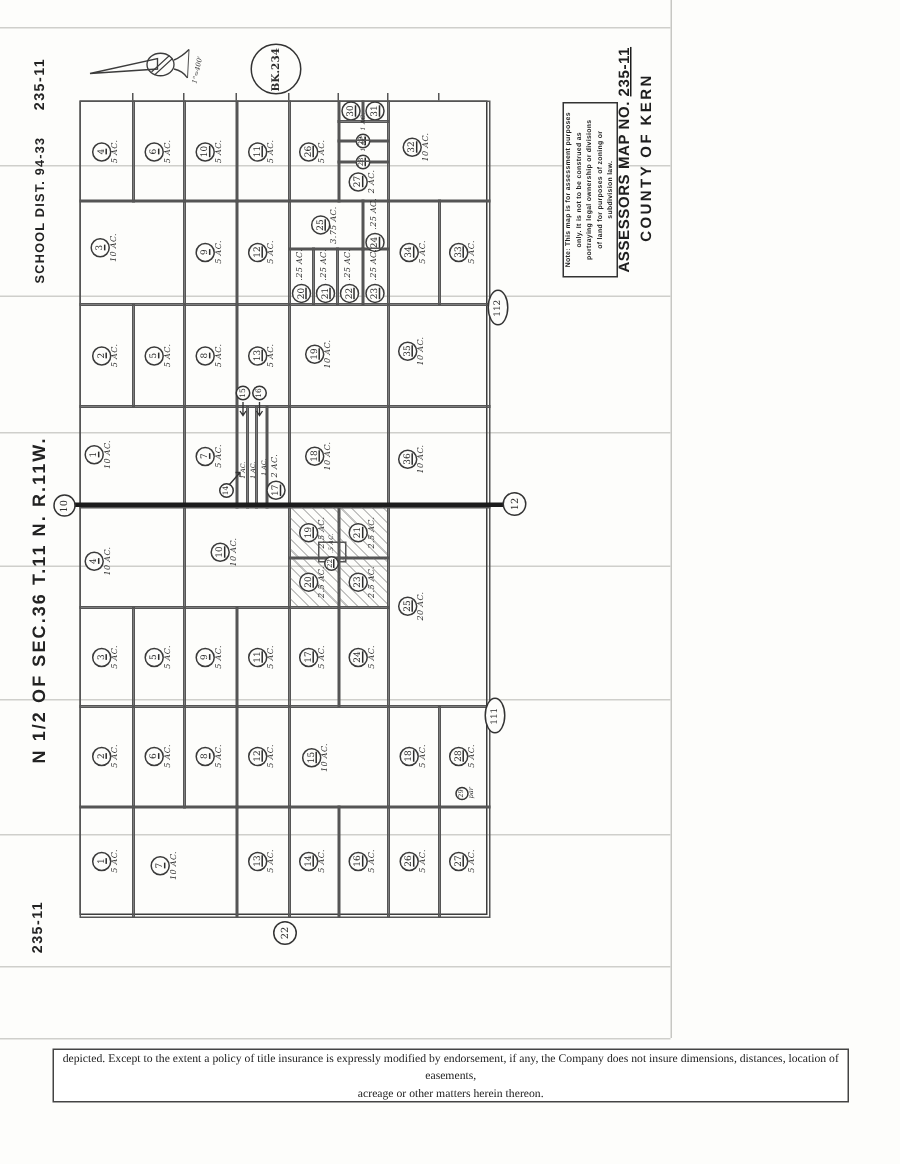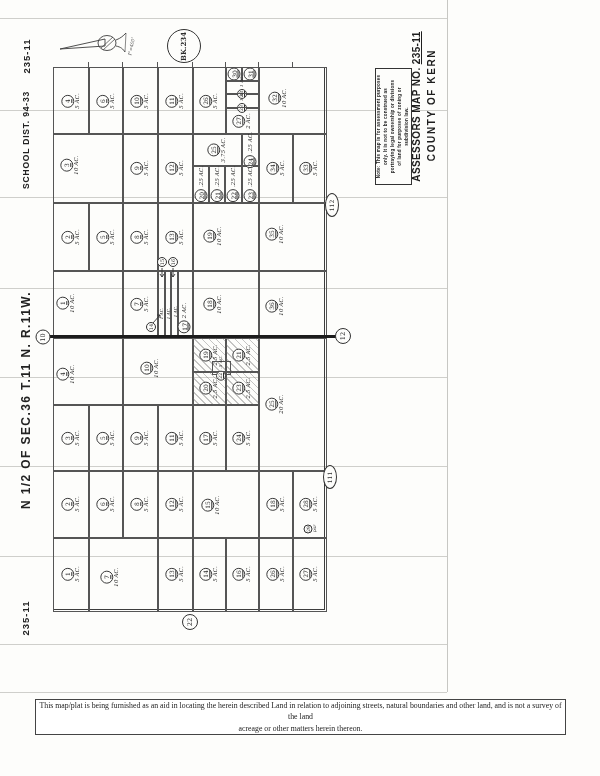--- a/index.html
+++ b/index.html
@@ -444,21 +444,21 @@
   <svg width="90" height="38" style="left:55px;top:26px;" viewBox="0 0 90 38" fill="none" stroke="#3c3c3c" stroke-width="0.9">
     <path d="M5,23 L50,13 L50,20 Z"></path>
     <ellipse cx="52" cy="17" rx="9" ry="7.5"></ellipse>
     <path d="M46,22 L58,11 M48,24 L60,13" stroke-width="0.7"></path>
     <path d="M61,14 C66,12 68,10 71,7 M61,20 C66,21 68,23 70,26"></path>
     <path d="M71,7 L70,26" stroke-width="0.6"></path>
     <text x="76" y="30" font-size="4.5" fill="#444" stroke="none" font-family="DejaVu Serif, serif" font-style="italic" transform="rotate(-78 76 30)">1"=400'</text>
   </svg>
 
   <div id="disclaimer" style="left:35px;top:699px;width:531px;height:36px;">
-      <div>This map/plat is being furnished as an aid in locating the herein described Land in relation to adjoining streets, natural boundaries and other land, and is not a survey of the land</div>
+      <div>depicted. Except to the extent a policy of title insurance is expressly modified by endorsement, if any, the Company does not insure dimensions, distances, location of easements,</div>
       <div>acreage or other matters herein thereon.</div>
     </div>
 
 <div class="tick" style="left: 88px; top: 62px;"></div>
     <div class="tick" style="left: 122px; top: 62px;"></div>
     <div class="tick" style="left: 157px; top: 62px;"></div>
     <div class="tick" style="left: 192px; top: 62px;"></div>
     <div class="tick" style="left: 225px; top: 62px;"></div>
     <div class="tick" style="left: 258px; top: 62px;"></div>
     <div class="tick" style="left: 292px; top: 62px;"></div>

